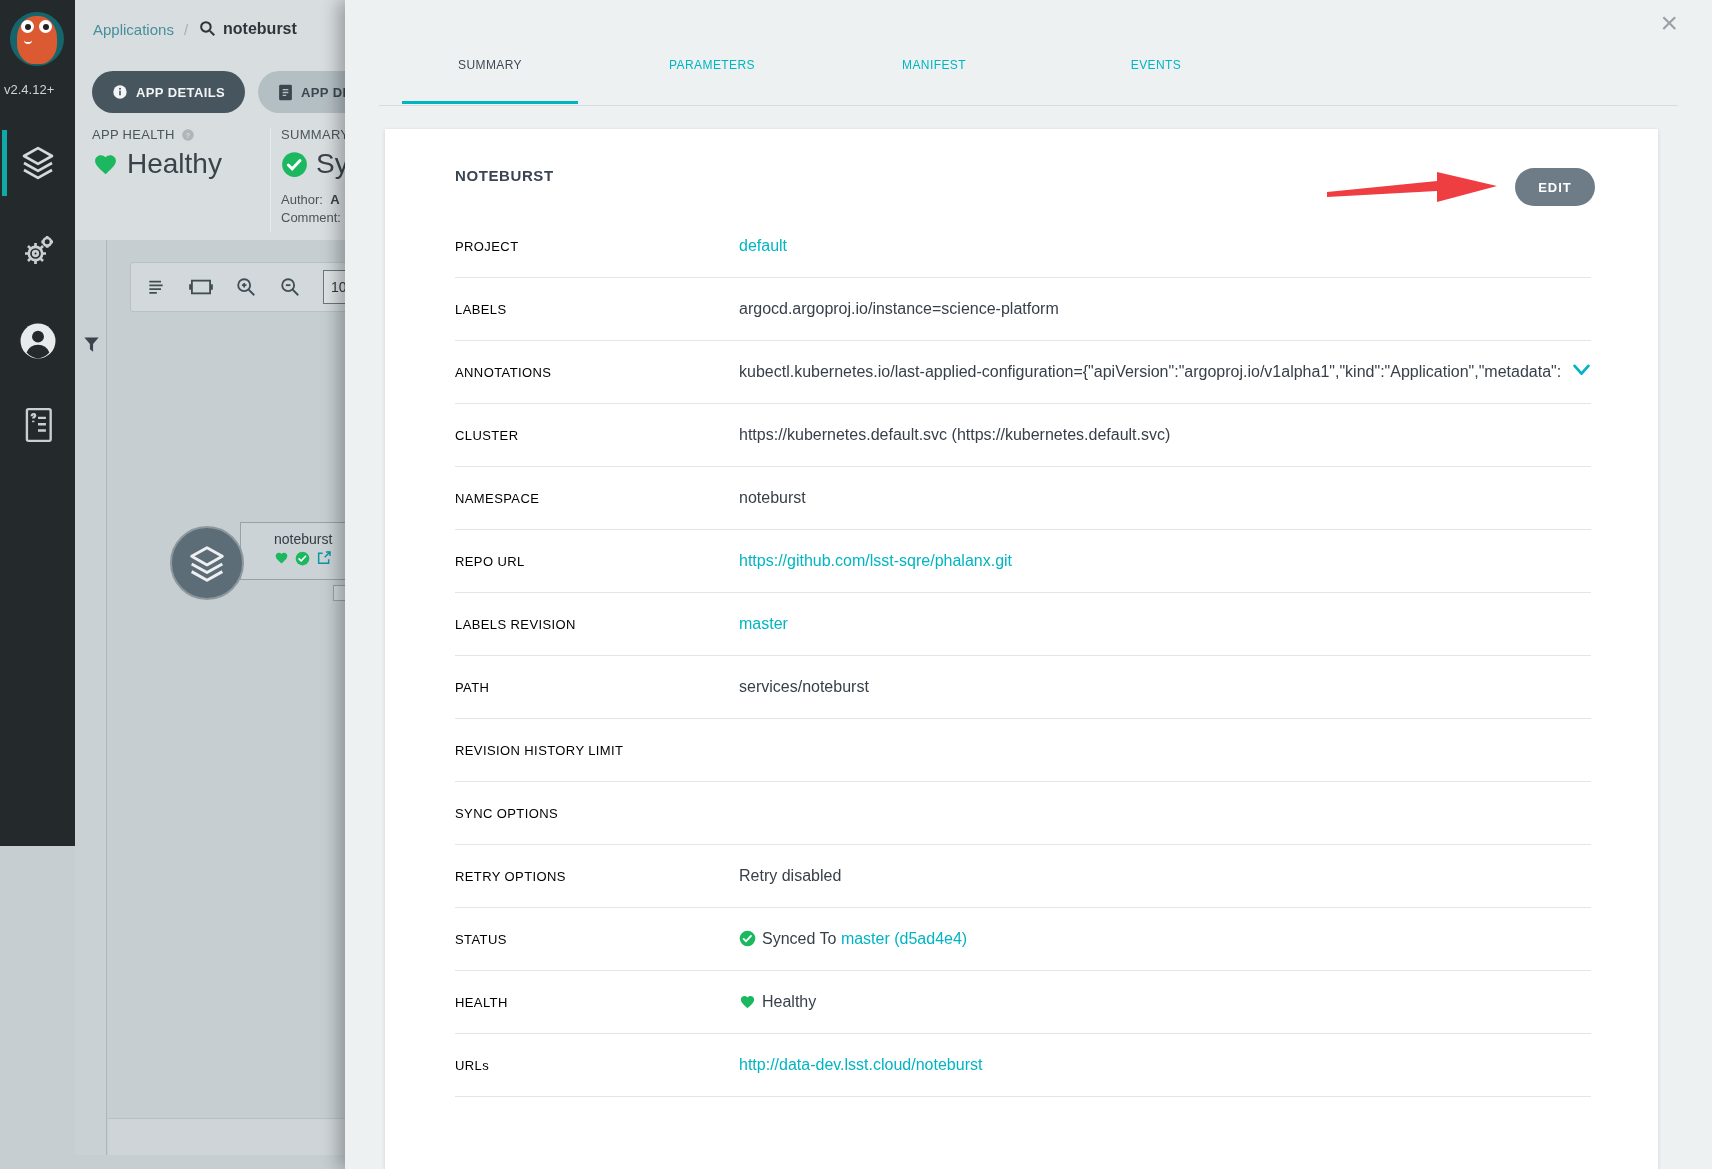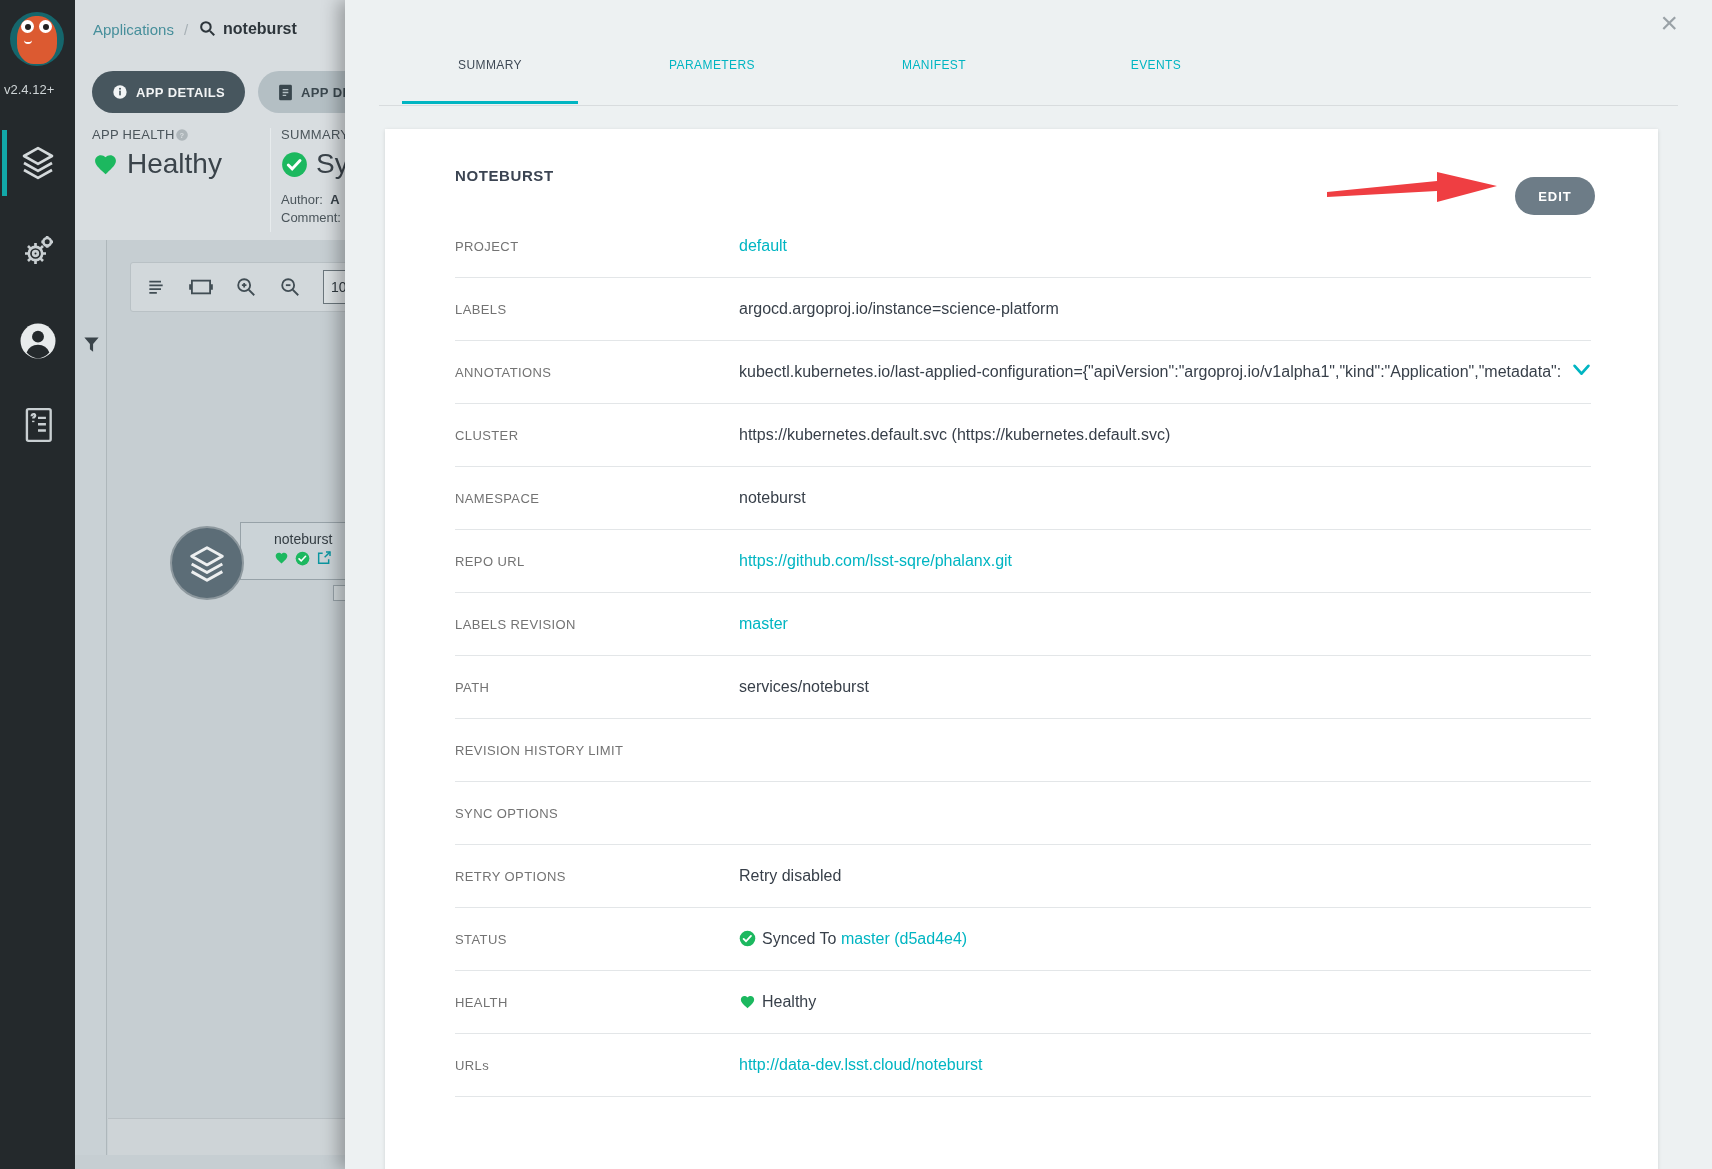--- a/index.html
+++ b/index.html
@@ -1,20 +1,20 @@
 <!DOCTYPE html>
 <html><head>
 <meta charset="utf-8">
 <style>
   * { margin:0; padding:0; box-sizing:border-box; }
   html,body { width:1712px; height:1169px; overflow:hidden;
     font-family:"Liberation Sans", sans-serif; background:#C6CED2; }
 
   
-  .sidebar { position:absolute; left:0; top:0; width:75px; height:1169px;
+  .sidebar { position:absolute; left:0; top:0; width:75px; height:846px;
     background:#24292C; z-index:30; }
   .logo { position:absolute; left:8px; top:6px; width:58px; height:62px; }
   .logo-ring { position:absolute; left:2px; top:6px; width:54px; height:54px;
     border-radius:50%; background:#15666C; }
   .logo-body { position:absolute; left:9px; top:10px; width:40px; height:48px;
     background:#DC5A31; border-radius:46% 46% 42% 42%; }
   .logo-eye { position:absolute; top:14px; width:13px; height:13px; background:#fff;
     border-radius:50%; }
   .logo-eye::after { content:""; position:absolute; left:4px; top:4px; width:6px;
     height:6px; background:#222; border-radius:50%; }
@@ -37,21 +37,21 @@
   .crumb-root { color:#478F9B; }
   .crumb-sep { color:#A7B0B5; margin:0 10px; }
   .crumb-cur { color:#2D353B; font-weight:bold; font-size:16px; display:flex;
     align-items:center; gap:6px; }
   .btn-pill { position:absolute; top:71px; height:42px; border-radius:21px;
     display:flex; align-items:center; gap:8px; padding:0 20px; font-size:13px;
     font-weight:bold; letter-spacing:.4px; border:none; }
   .btn-dark { left:17px; background:#47565E; color:#F2F4F5; }
   .btn-light { left:183px; width:190px; background:#B4BFC4; color:#3A474E; }
   .stat-label { font-size:13px; color:#4B555B; letter-spacing:.3px; display:flex;
-    align-items:center; }
+    align-items:center; gap:6px; }
   .health-block { position:absolute; left:17px; top:127px; }
   .health-value { display:flex; align-items:center; gap:8px; margin-top:6px;
     font-size:28px; color:#3A434A; }
   .vdivider { position:absolute; left:195px; top:128px; width:1px; height:104px;
     background:#E7EBED; }
   .current-block { position:absolute; left:206px; top:127px; width:190px; }
   .current-value { display:flex; align-items:center; gap:8px; margin-top:6px;
     font-size:28px; color:#3A434A; }
   .author-line { margin-top:12px; font-size:13px; color:#4B555B; }
   .author-line b { color:#39424A; }
@@ -95,26 +95,26 @@
     height:1px; background:#D8DCDE; }
 
   .card { position:absolute; left:40px; top:129px; width:1273px; height:1060px;
     background:#FFFFFF; box-shadow:0 1px 4px rgba(0,0,0,.12); padding:0 67px 0 70px; }
   .card-head { position:relative; height:86px; }
   .card-title { position:absolute; left:0; top:38px; font-size:15px;
     font-weight:bold; letter-spacing:.6px; color:#3B4452; }
   .edit-btn { position:absolute; right:-4px; top:39px; width:80px; height:38px;
     border-radius:19px; background:#6D7C87; color:#fff; font-size:13px;
     font-weight:bold; letter-spacing:1px; border:none; display:flex;
-    align-items:center; justify-content:center;margin-top:9px; }
+    align-items:center; justify-content:center; }
   .anno-arrow { position:absolute; right:88px; top:32px; }
 
   .row { display:flex; align-items:center; height:63px;
     border-bottom:1px solid #E3E6E8; }
-  .row-label { flex:0 0 284px; font-size:13px; color:#737373; letter-spacing:.4px; }
+  .row-label { flex:0 0 284px; font-size:13px; color:#000000; letter-spacing:.4px; }
   .row-value { flex:1; font-size:16px; color:#373F49; white-space:nowrap;
     overflow:hidden; position:relative; }
   .row-value a, a.val-link { color:#00B5C2; text-decoration:none; }
   .chev { position:absolute; right:0; top:50%; transform:translateY(-62%);
     background:#fff; padding-left:5px; line-height:0; }
   .inline-ic { display:inline-block; vertical-align:-3px; margin-right:6px; line-height:0; }
 
   svg { display:block; }
 </style>
 </head>

